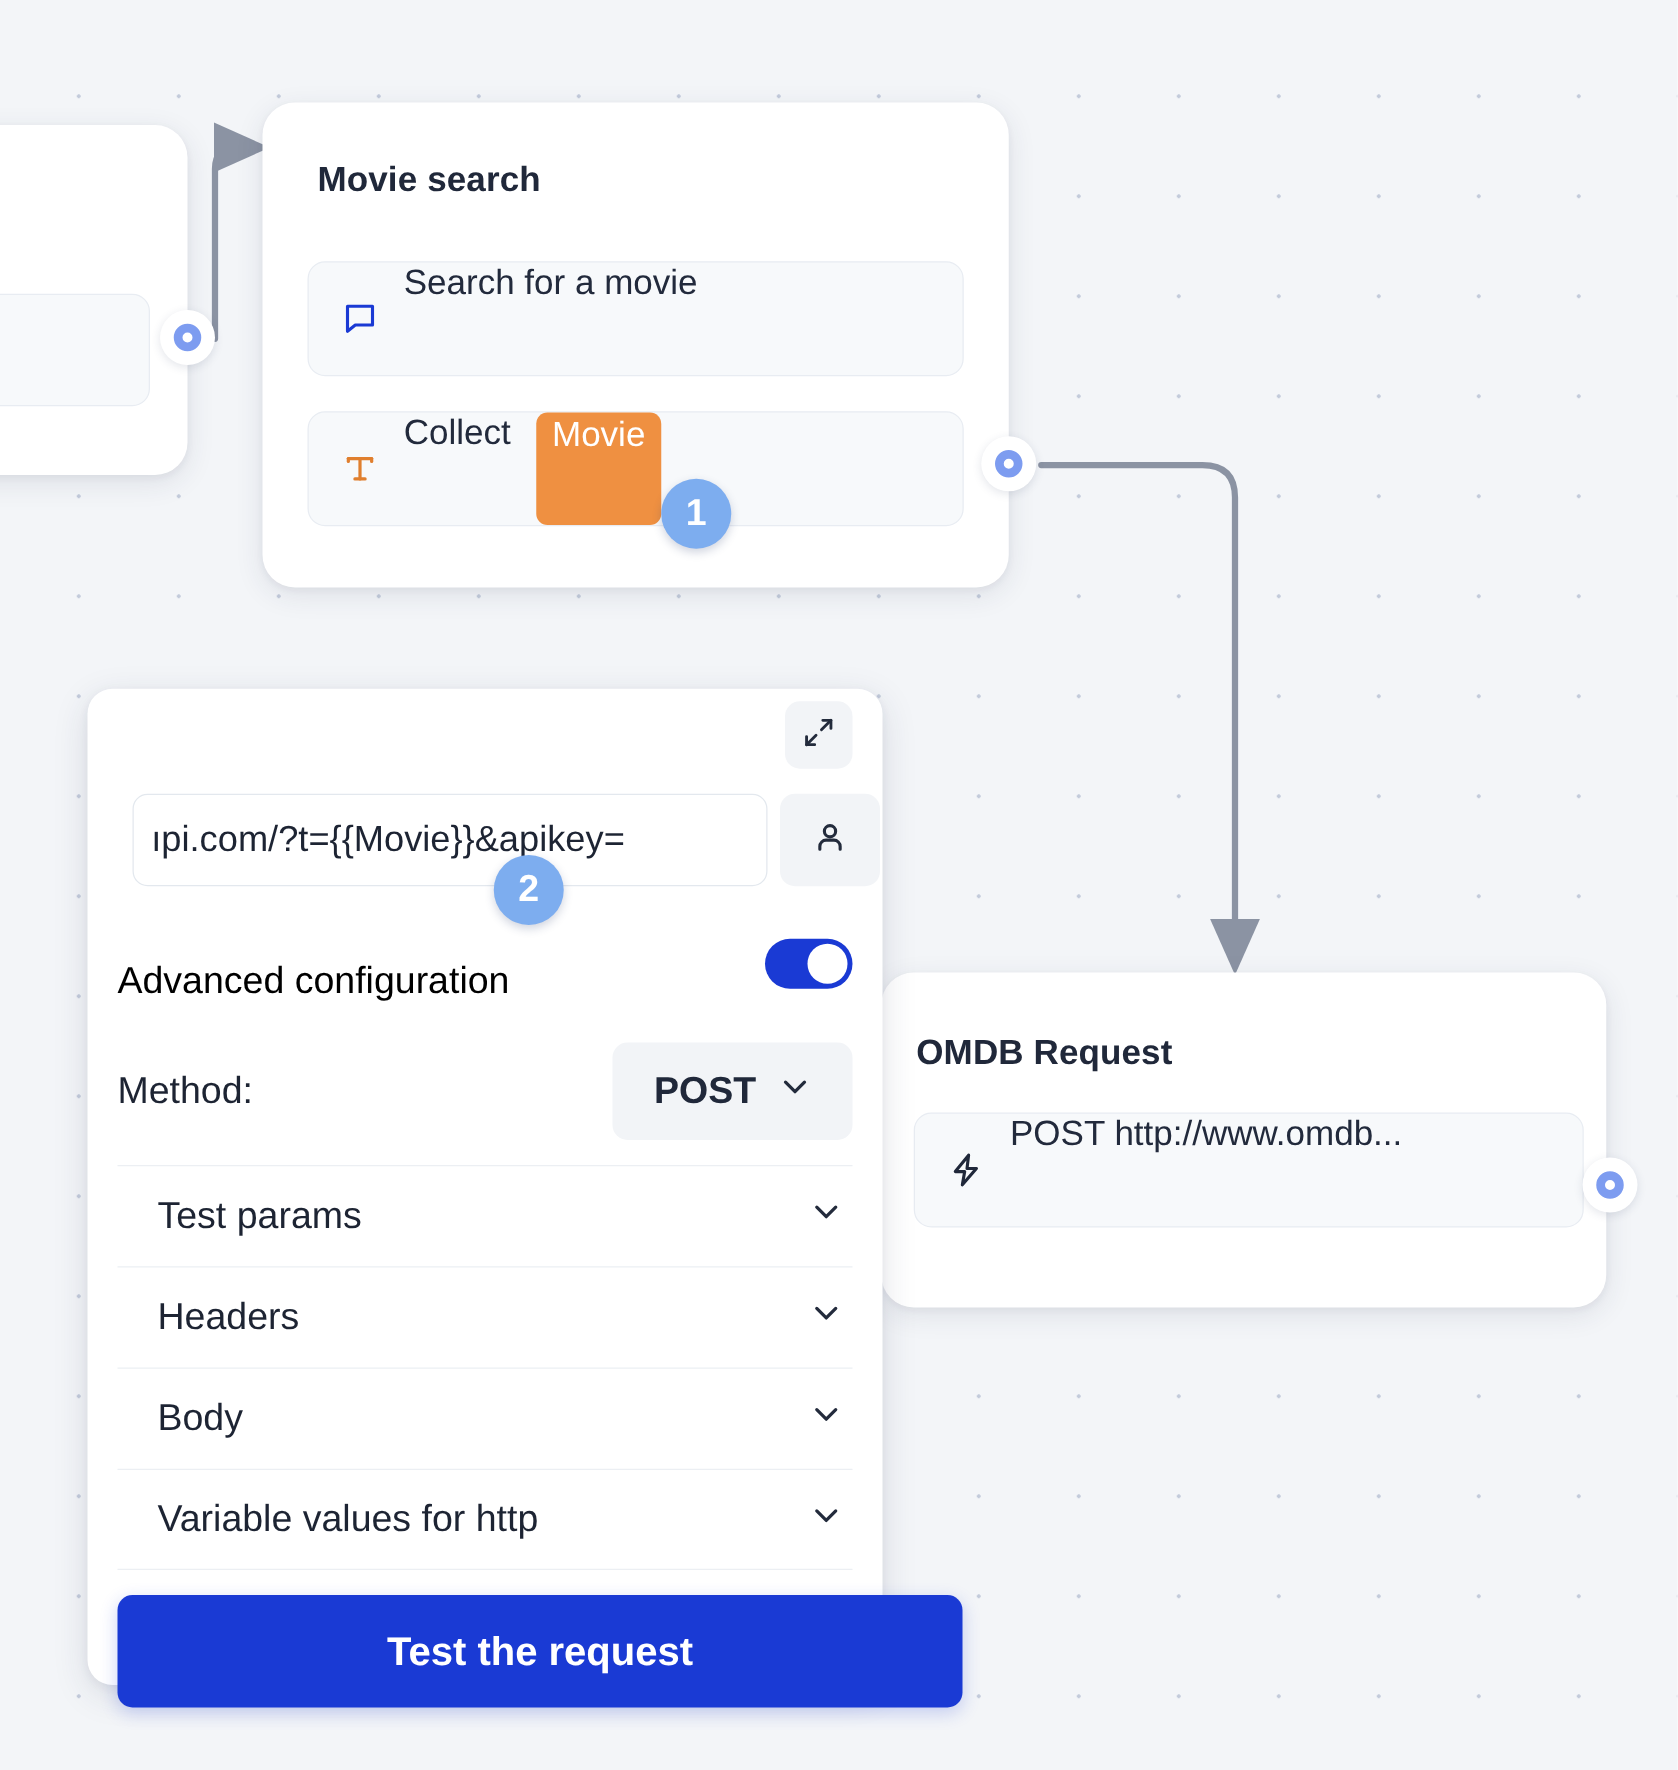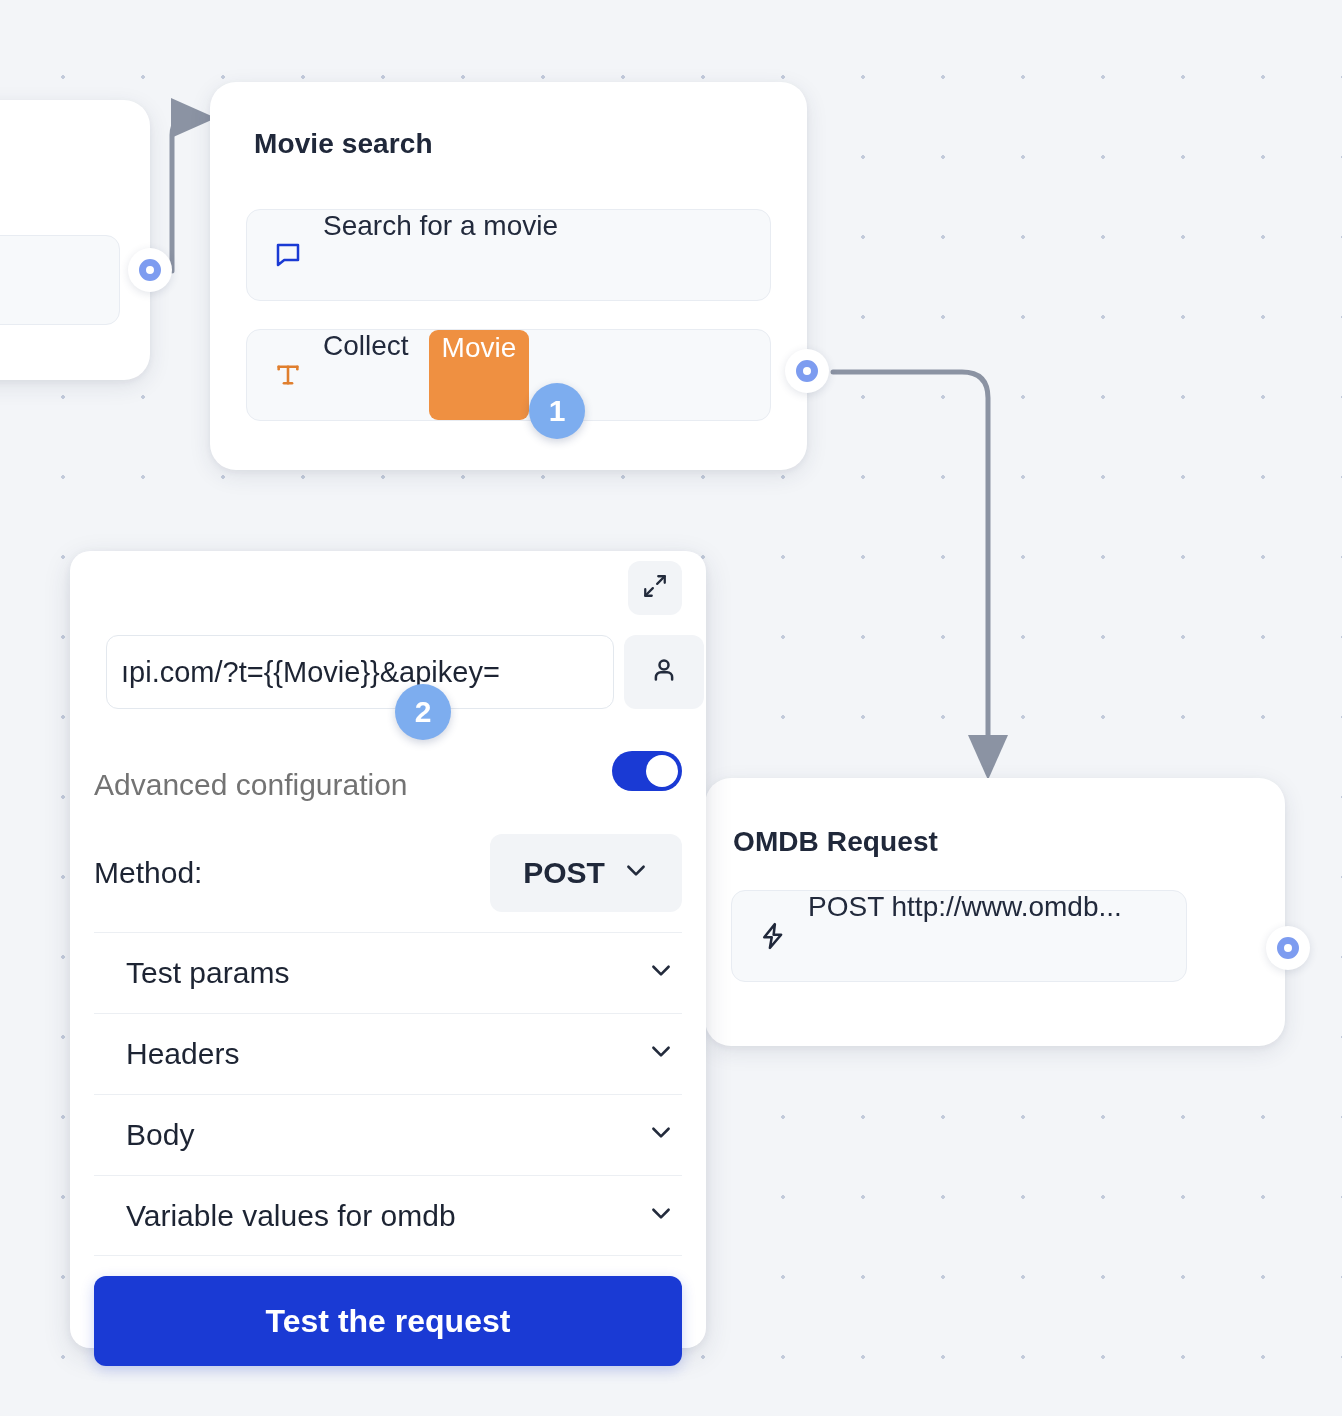--- a/index.html
+++ b/index.html
@@ -69,21 +69,21 @@
     border-radius: 9px;
     padding: 4px 13px 7px 13px;
     font-size: 28px;
     line-height: 1;
     margin-left: 2px;
   }
 
   
   #node-omdb { left: 705px; top: 778px; width: 580px; height: 268px; }
   #node-omdb .node-title { position: absolute; left: 28px; top: 48px; }
-  #node-omdb .node-row { position: absolute; left: 26px; top: 112px; width: 456px; }
+  #node-omdb .node-row { position: absolute; left: 26px; top: 112px; width: 536px; }
   #node-omdb .node-row .label { white-space: nowrap; overflow: hidden; }
 
   
   .handle {
     position: absolute;
     width: 44px; height: 44px;
     border-radius: 50%;
     background: #ffffff;
     box-shadow: 0 2px 8px rgba(40,55,90,.13);
     display: flex; align-items: center; justify-content: center;
@@ -153,21 +153,21 @@
     background: #f2f4f7;
     border-radius: 12px;
     display: flex; align-items: center; justify-content: center;
     cursor: pointer;
   }
   #adv-row {
     position: absolute; left: 24px; top: 192px;
     width: 588px; height: 56px;
     display: flex; align-items: center; justify-content: space-between;
   }
-  #adv-label { font-size: 30px; color: #737373; margin-top: 28px; }
+  #adv-label { font-size: 30px; color: #000000; margin-top: 28px; }
   .toggle {
     width: 70px; height: 40px;
     background: #1a3ad4;
     border-radius: 20px;
     position: relative;
     cursor: pointer;
     flex: 0 0 auto;
   }
   .toggle::after {
     content: "";
@@ -201,21 +201,21 @@
     padding: 0 8px 0 32px;
     font-size: 30px;
     color: #1d2433;
     cursor: pointer;
   }
   .acc-item:last-of-type { border-bottom: 1.5px solid #eceff3; }
 
   #test-btn {
     position: absolute;
     left: 24px; top: 725px;
-    width: 588px; height: 90px;
+    width: 676px; height: 90px;
     background: #1a3ad4;
     border: none;
     border-radius: 12px;
     color: #ffffff;
     font-size: 32px;
     font-weight: bold;
     font-family: "Liberation Sans", sans-serif;
     cursor: pointer;
     box-shadow: 0 4px 14px rgba(26,58,212,.22);
   }
@@ -347,21 +347,21 @@
       </div>
       <div class="acc-item">
         <span>Body</span>
         <span class="chev">
           <svg width="26" height="26" viewBox="0 0 24 24" fill="none" stroke="#232b3c" stroke-width="2.4" stroke-linecap="round" stroke-linejoin="round">
               <path d="M5 9l7 7 7-7"></path>
             </svg>
         </span>
       </div>
       <div class="acc-item">
-        <span>Variable values for omdb</span>
+        <span>Variable values for http</span>
         <span class="chev">
           <svg width="26" height="26" viewBox="0 0 24 24" fill="none" stroke="#232b3c" stroke-width="2.4" stroke-linecap="round" stroke-linejoin="round">
               <path d="M5 9l7 7 7-7"></path>
             </svg>
         </span>
       </div>
     </div>
 
     <button id="test-btn">Test the request</button>
   </div>

